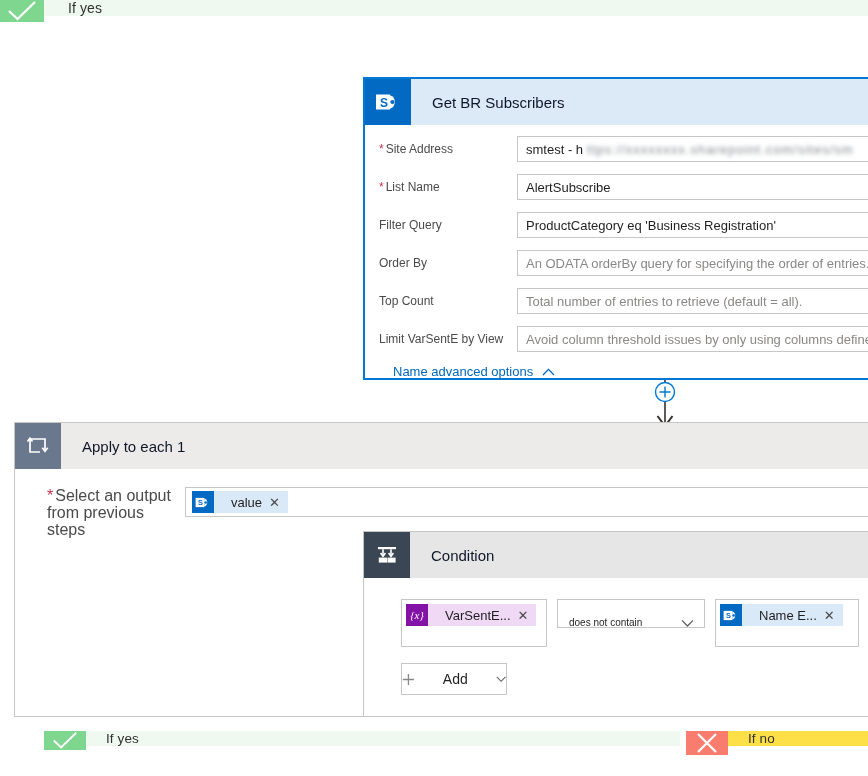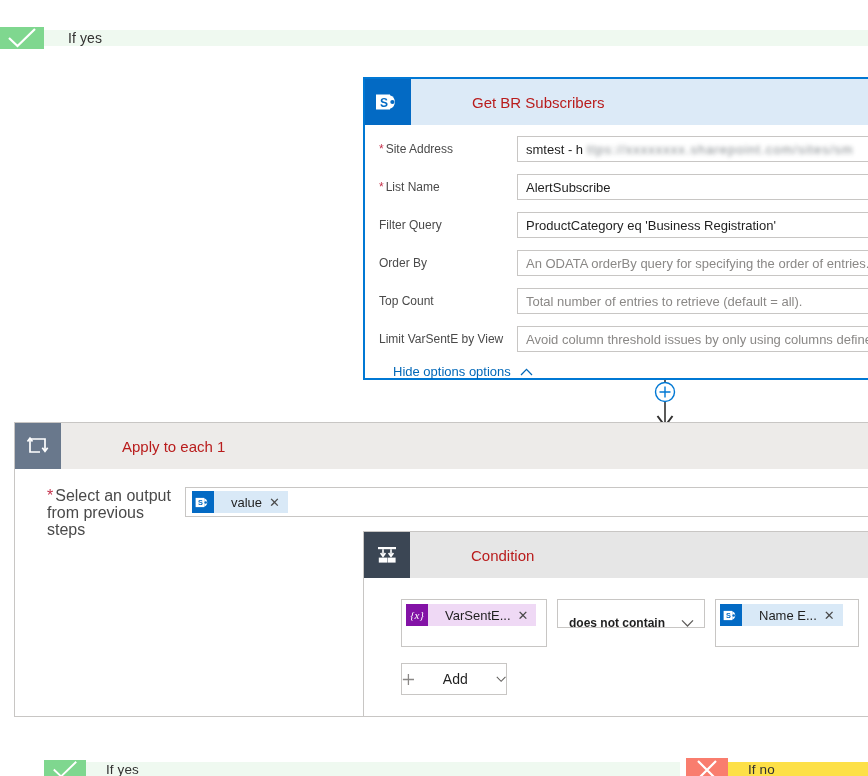--- a/index.html
+++ b/index.html
@@ -15,23 +15,22 @@
     font-family: "Liberation Sans", sans-serif;
     font-size: 13px;
     color: #323130;
     -webkit-font-smoothing: antialiased;
   }
 
   
   .branch-bar {
     position: absolute;
     display: flex;
-    align-items: center;
-    box-sizing: border-box;
-    margin-top: 16px;
+    align-items: flex-start;
+    box-sizing: border-box;
   }
   .branch-icon {
     width: 44px;
     flex: 0 0 44px;
     display: flex;
     align-items: center;
     justify-content: center;
   }
   .branch-body {
     flex: 1 1 auto;
@@ -75,22 +74,21 @@
   }
   .card-head-icon {
     width: 46px; flex: 0 0 46px;
     background: #036AC4;
     display: flex; align-items: center; justify-content: center;
   }
   .card-head-title {
     display: flex; align-items: center;
     padding-left: 21px;
     font-size: 15px;
-    color: #b91c1c;
-    margin-left: 40px;
+    color: #0f172a;
   }
   .card-body { padding: 11px 0 0 0; }
 
   .field-row {
     display: flex;
     align-items: flex-start;
     margin: 0 0 12px 0;
     padding-left: 14px;
   }
   .field-label {
@@ -241,24 +239,23 @@
   .cond-left  { width: 146px; }
   .cond-right { width: 144px; }
   .cond-op {
     width: 148px; height: 29px;
     border: 1px solid #C8C6C4;
     background: #fff;
     box-sizing: border-box;
     display: flex; align-items: center;
     justify-content: space-between;
     padding: 18px 10px 0 11px;
-    font-size: 12px;
+    font-size: 10px;
     color: #1F1F1F;
     cursor: pointer;
-    font-weight: bold;
   }
   .add-btn {
     margin: 16px 0 0 37px;
     width: 106px; height: 32px;
     border: 1px solid #C8C6C4;
     background: #fff;
     display: flex; align-items: center; justify-content: center;
     gap: 28px;
     font-size: 14px;
     color: #1F1F1F;
@@ -342,21 +339,21 @@
       <div class="field-label">Top Count</div>
       <div class="field-input placeholder">Total number of entries to retrieve (default = all).</div>
     </div>
 
     <div class="field-row">
       <div class="field-label">Limit VarSentE by View</div>
       <div class="field-input placeholder">Avoid column threshold issues by only using columns defined in a view.</div>
     </div>
 
     <div class="adv-toggle">
-      <span>Hide options options</span>
+      <span>Name advanced options</span>
       <svg width="13" height="8" viewBox="0 0 13 8" aria-hidden="true">
         <path d="M1 7 L6.5 1.4 L12 7" fill="none" stroke="#0067B8" stroke-width="1.3"></path>
       </svg>
     </div>
   </div>
 </div>
 
 <div id="connector">
   <svg width="34" height="48" viewBox="0 0 34 48" aria-hidden="true">
     <line x1="17" y1="0" x2="17" y2="48" stroke="#323130" stroke-width="1.6"></line>

